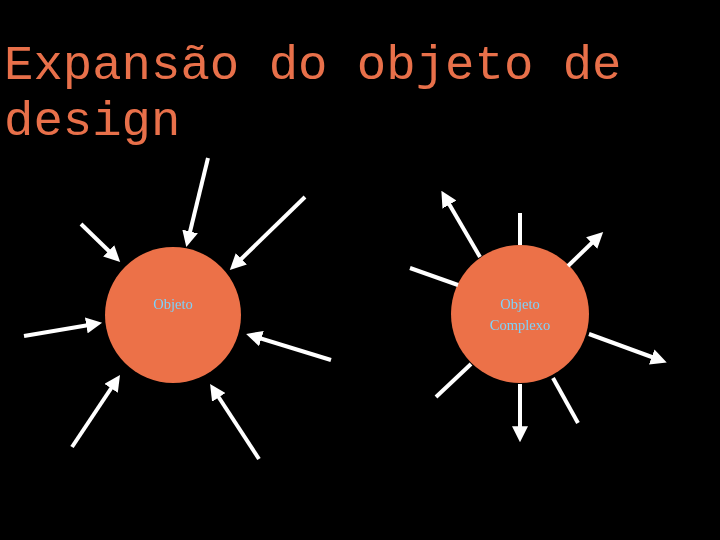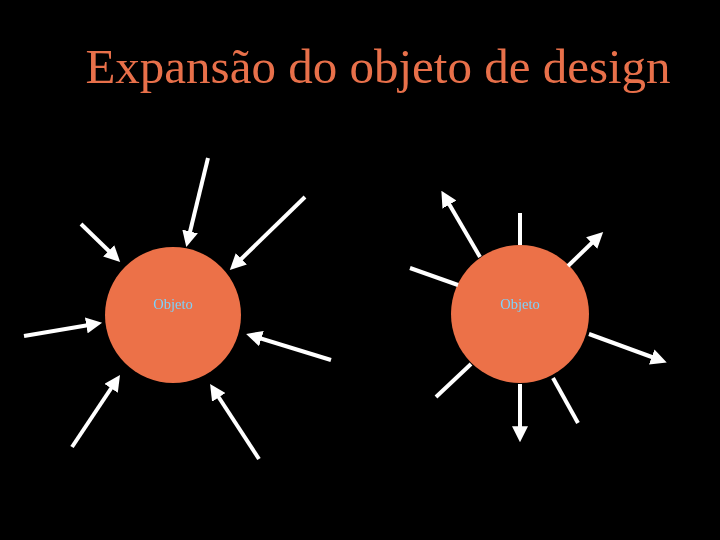--- a/index.html
+++ b/index.html
@@ -1,21 +1,21 @@
 <!DOCTYPE html>
 <html><head>
   <meta charset="utf-8">
   <style>
     html, body { margin: 0; padding: 0; background: #000; }
     body { width: 720px; height: 540px; overflow: hidden; position: relative; }
     .title {
-      position: absolute; left: 0; top: 38px; width: 720px; text-align: center;
-      font-family: Liberation Serif, serif;
+      position: absolute; left: 0; top: 38px; width: 720px; 
+      font-family: Liberation Mono, monospace;
       font-size: 49px; color: #e8704a; letter-spacing: 0px;
-      padding-left: 36px; box-sizing: border-box;
+      padding-left: 4px; box-sizing: border-box;
     }
     svg.diagram { position: absolute; left: 0; top: 0; }
     .label {
       position: absolute; text-align: center; color: #7dd3fc;
       font-family: Liberation Serif, serif; font-size: 14.5px; line-height: 21px;
       width: 140px;
     }
   </style>
 </head>
 <body>
@@ -56,13 +56,14 @@
     </g>
   </g>
 </svg>
 
 <div class="label" style="left:103px; top:294px;">
   <div>Objeto</div>
 </div>
 
 <div class="label" style="left:450px; top:294px;">
   <div>Objeto</div>
+  <div>Complexo</div>
 </div>
 
 </body></html>

